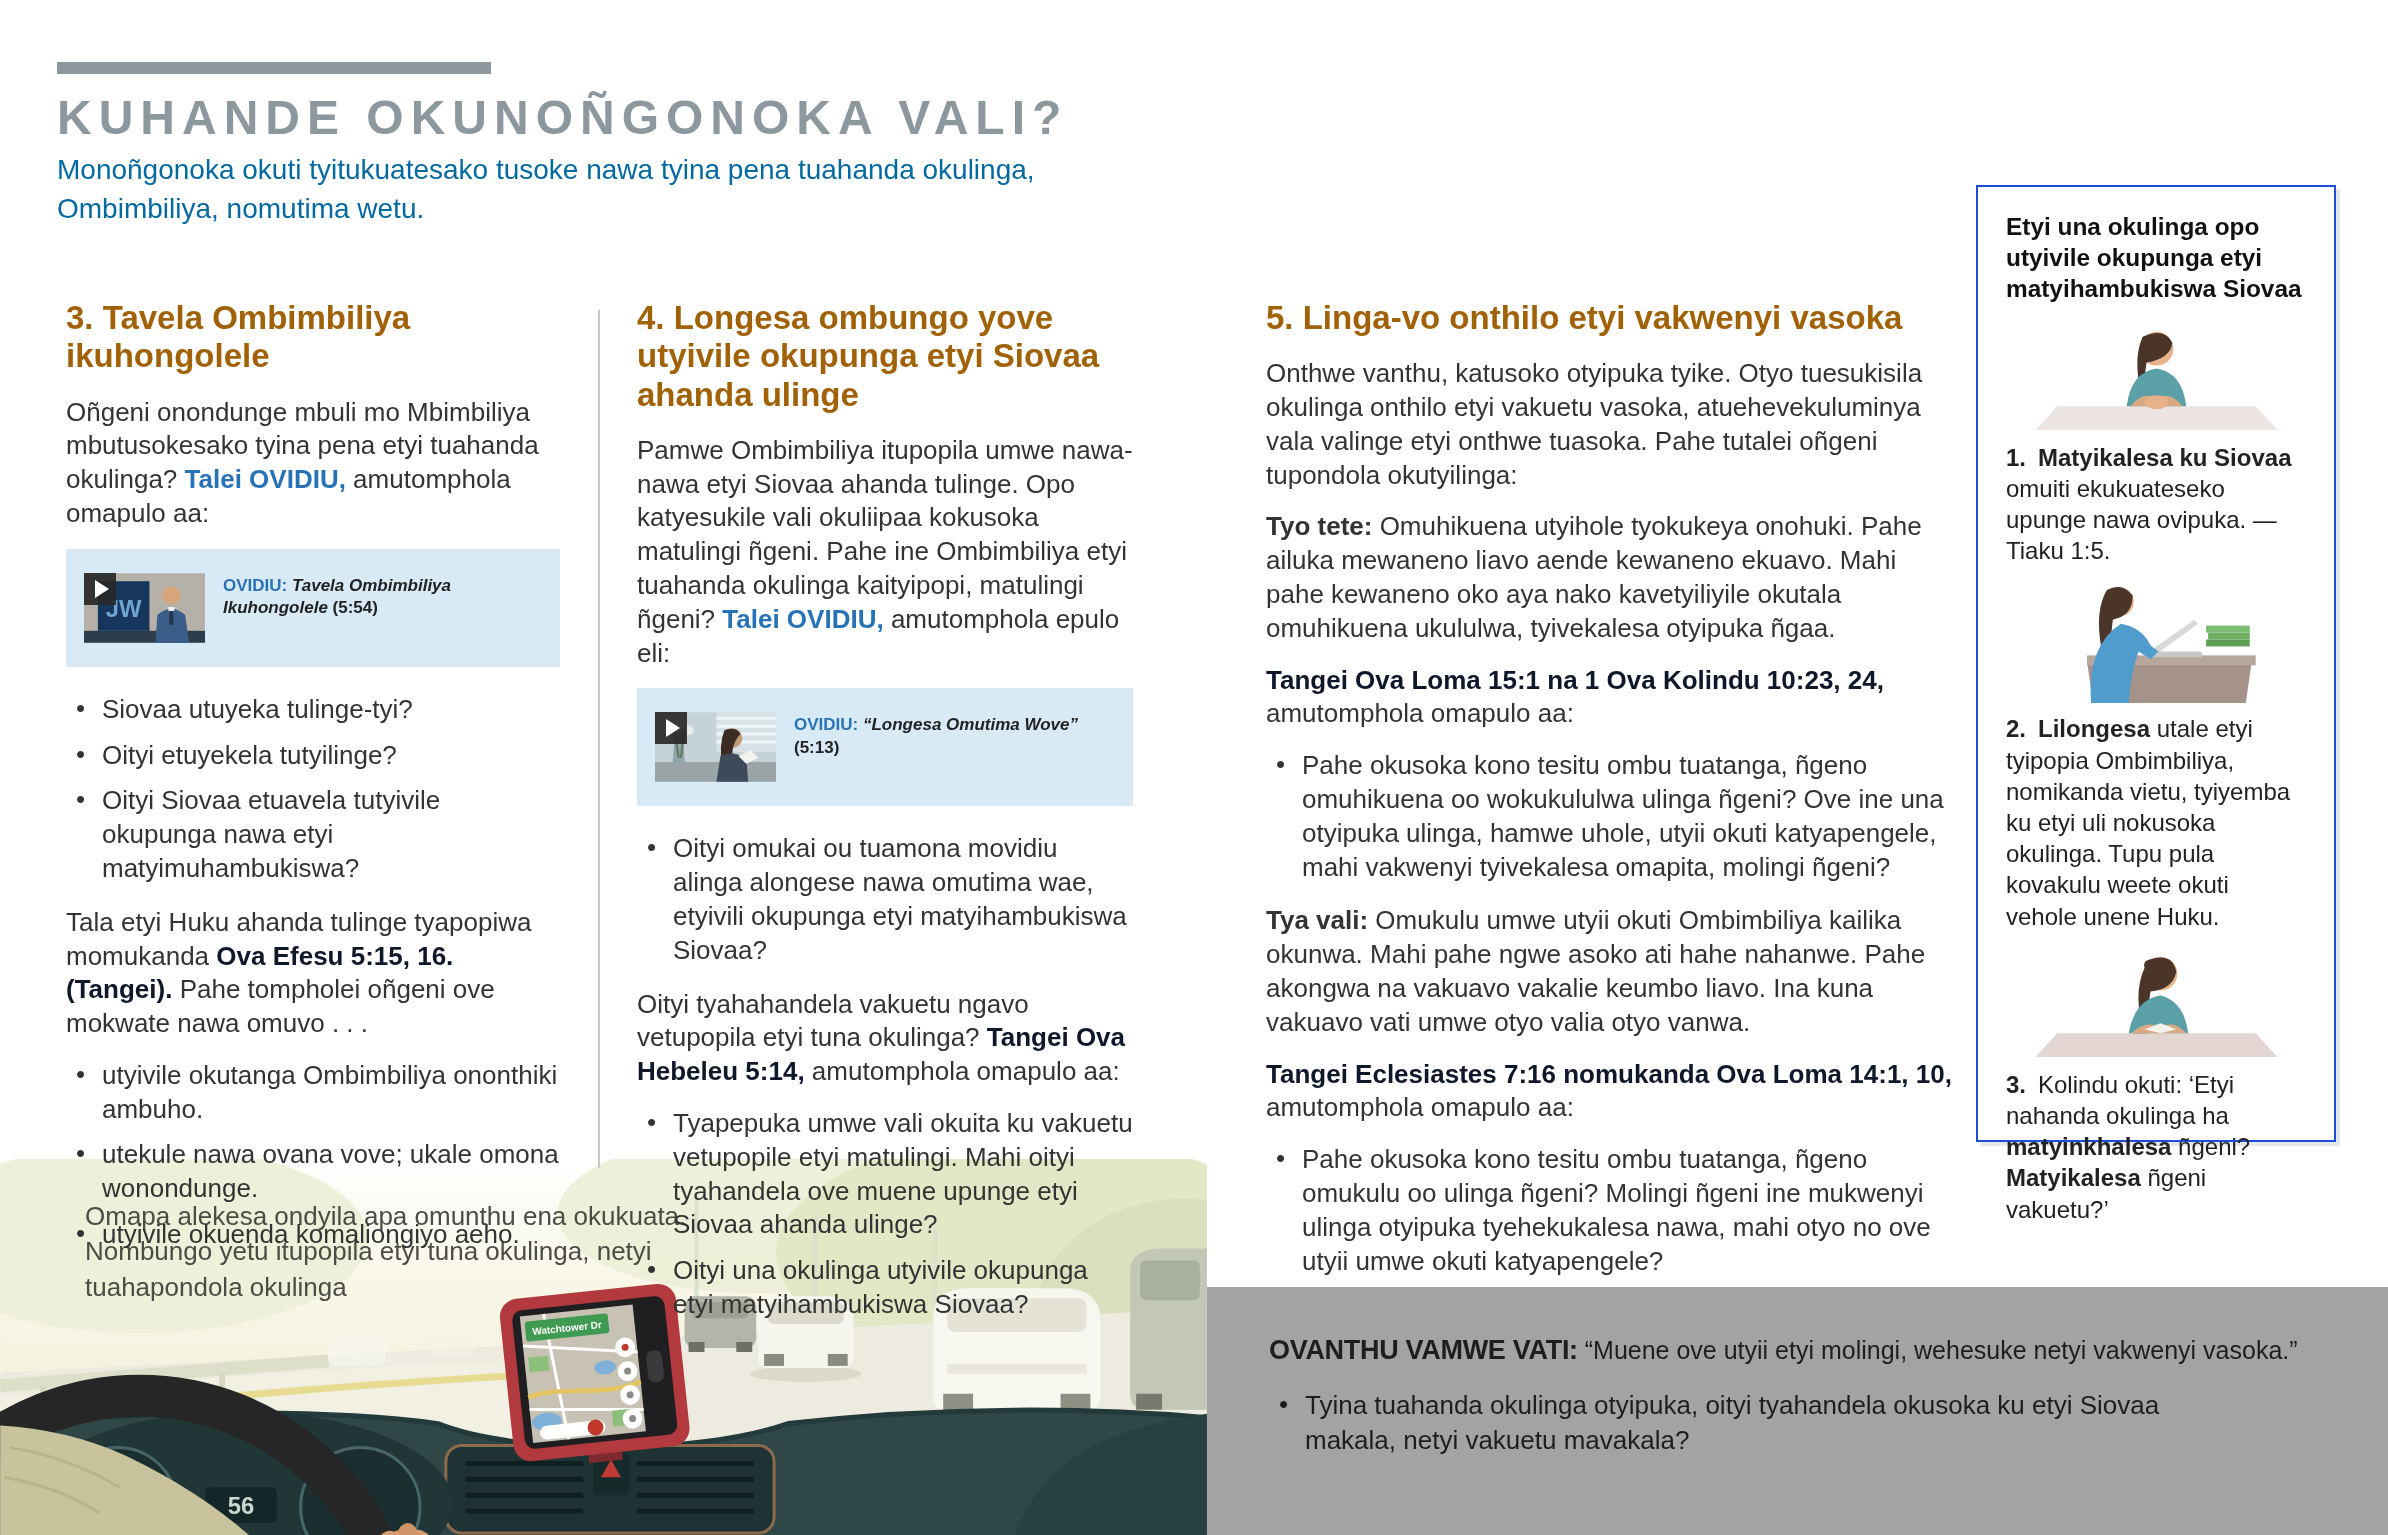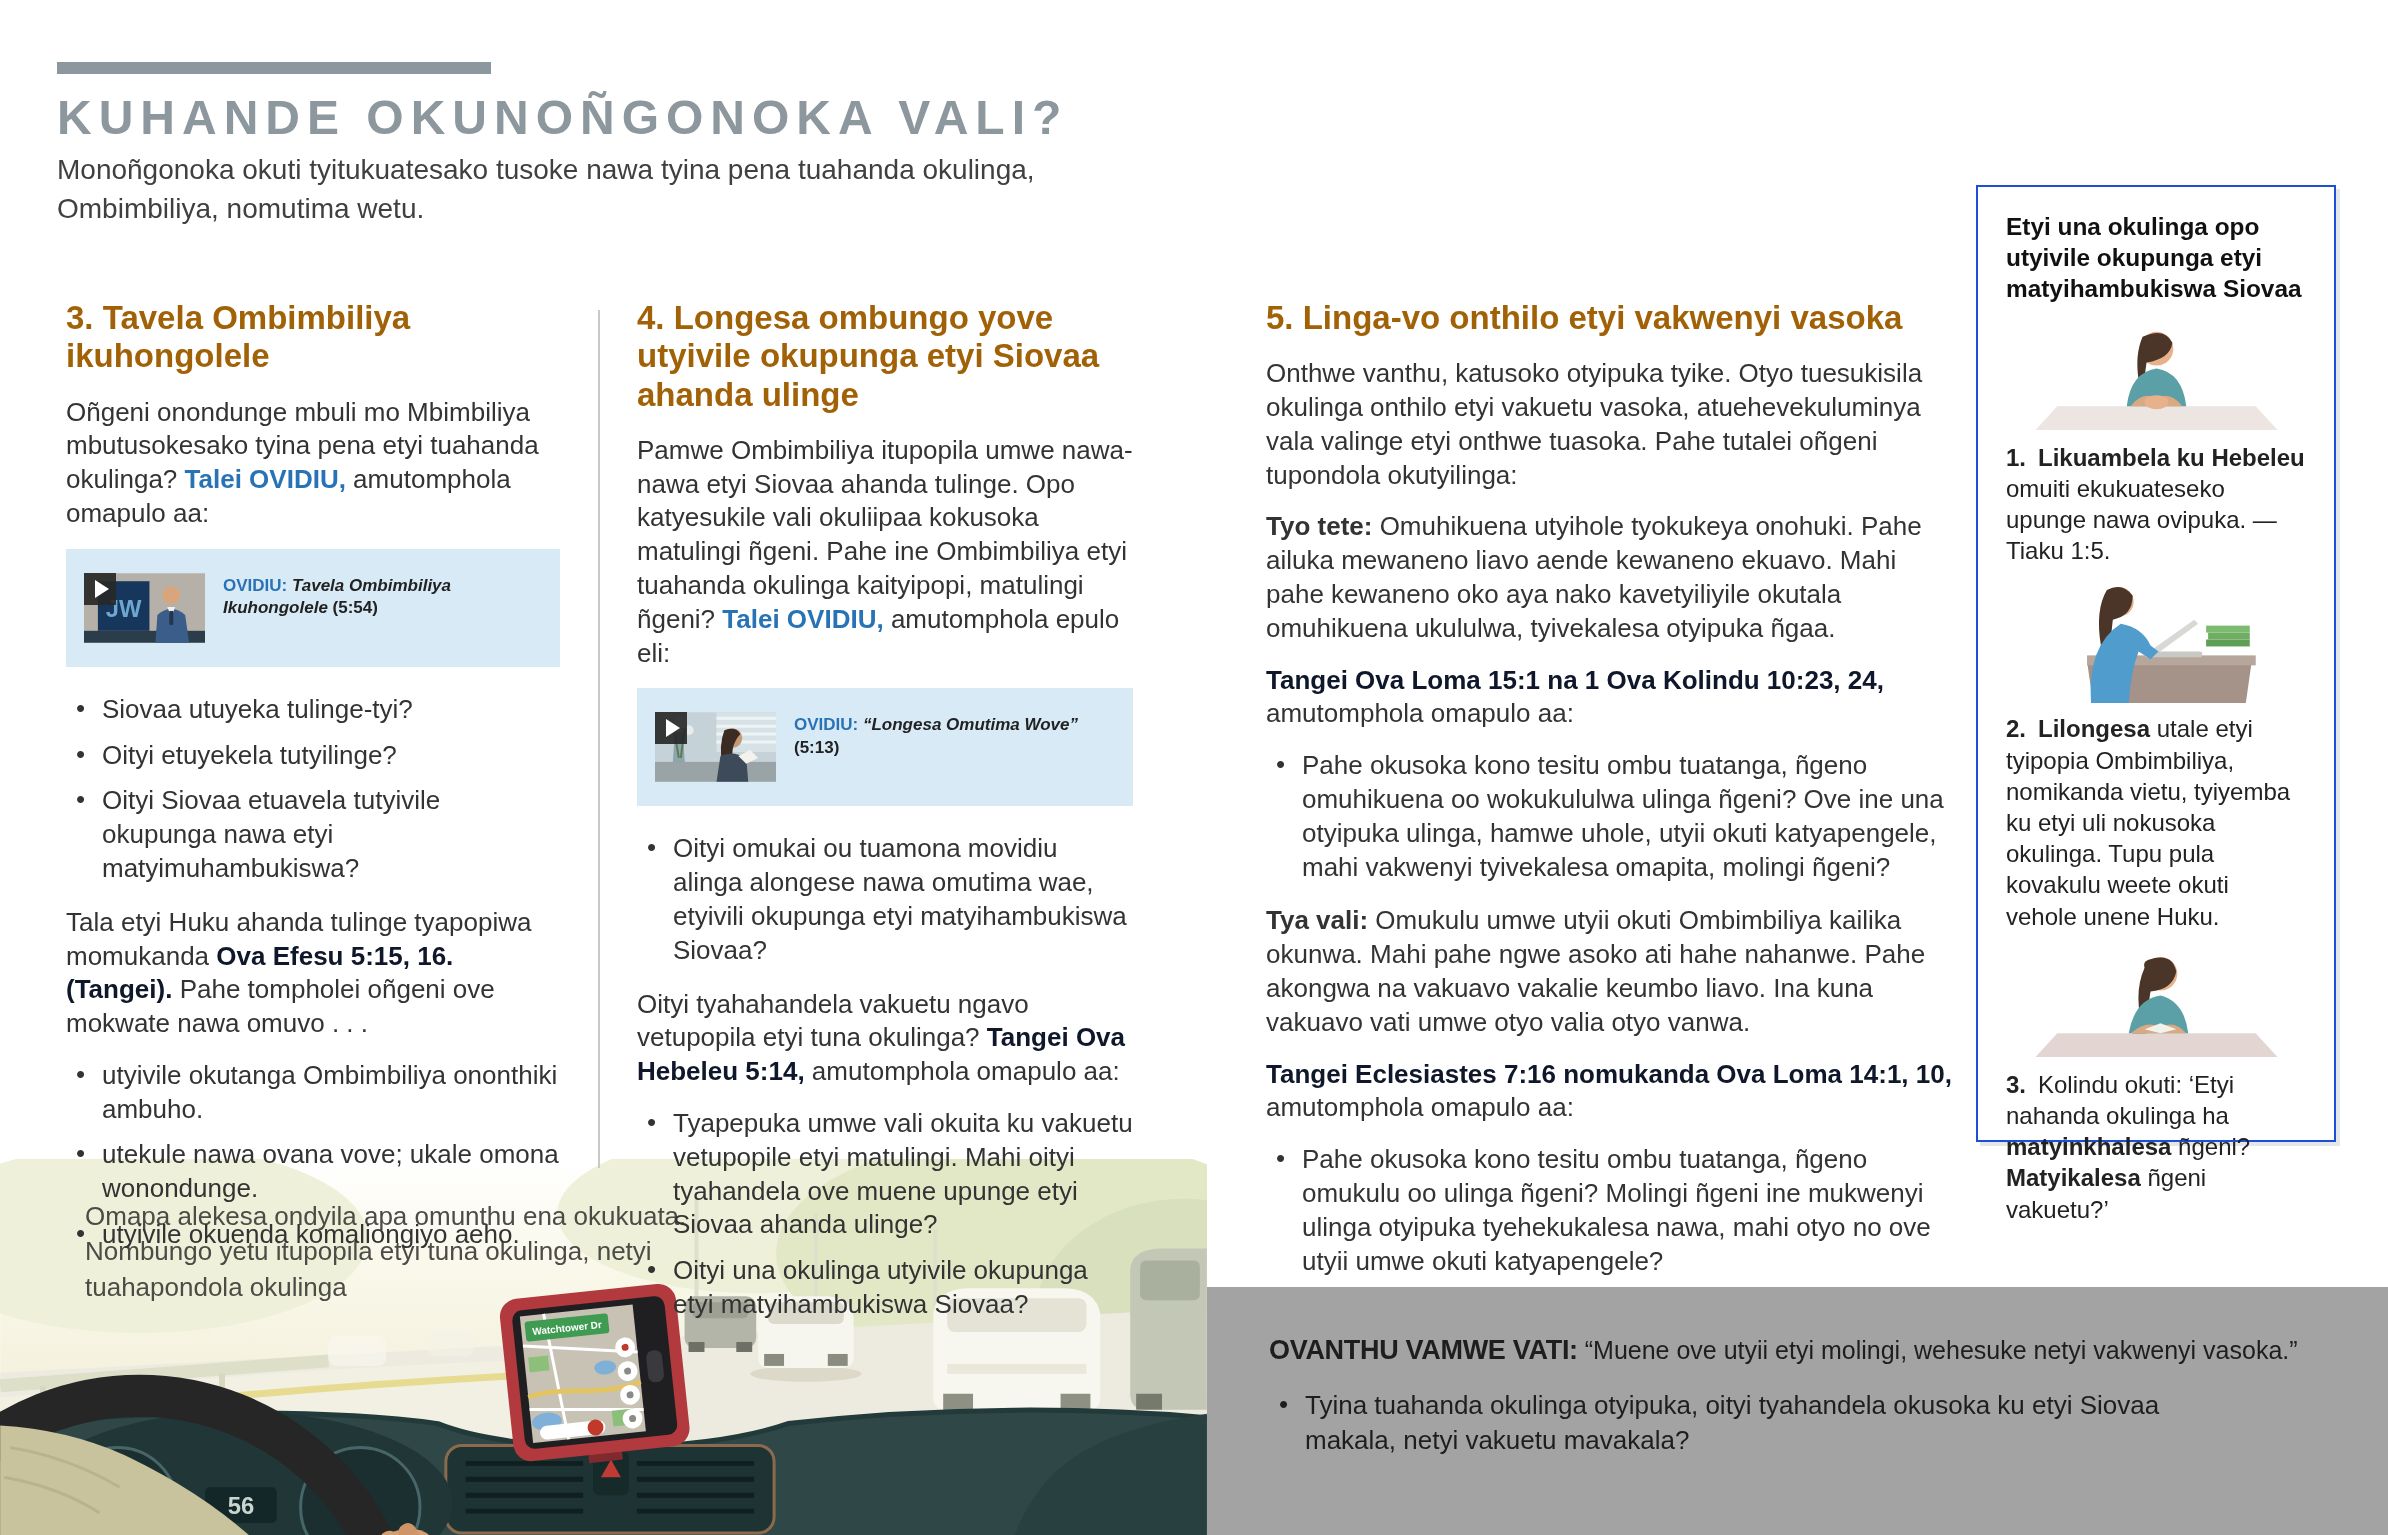--- a/index.html
+++ b/index.html
@@ -4,21 +4,21 @@
 <style>
   html,body{margin:0;padding:0;}
   body{
     width:2388px;height:1535px;position:relative;overflow:hidden;
     background:#ffffff;font-family:"Liberation Sans", sans-serif;color:#333;
   }
   
   .top-rule{position:absolute;left:57px;top:62px;width:434px;height:12px;background:#8d979e;}
   .kicker{position:absolute;left:57px;top:90px;font-size:48px;font-weight:bold;
     letter-spacing:7px;color:#8d979e;}
-  .intro{position:absolute;left:57px;top:151px;width:1075px;font-size:28px;line-height:1.38;color:#404040;}
+  .intro{position:absolute;left:57px;top:151px;width:1075px;font-size:28px;line-height:1.38;color:#0369a1;}
   
   .col{position:absolute;top:299px;font-size:26px;line-height:1.3;color:#333;z-index:3;}
   .col-1{left:66px;width:494px;}
   .col-2{left:637px;width:496px;}
   .col-3{left:1266px;width:687px;}
   .vdivider{position:absolute;left:598px;top:310px;width:2px;height:858px;background:#c9c9c9;z-index:3;}
   h2.sec{color:#a16207;font-size:33px;line-height:1.16;font-weight:bold;margin:0 0 20px 0;}
   .col p{margin:0 0 18px 0;}
   .col ul,.footer-panel ul{list-style:none;margin:4px 0 20px 0;padding:0;}
   .col li,.footer-panel li{position:relative;padding-left:36px;margin-bottom:12px;}
@@ -176,21 +176,21 @@
     <svg width="259" height="119" viewBox="0 0 260 120">
       <path d="M30,92 L230,92 L252,116 L8,116 Z" fill="#e7dcd8"></path>
       <path d="M30,92 L230,92 L252,116 L8,116 Z" fill="#ffffff" opacity="0.25"></path>
       <circle cx="130" cy="34" r="17" fill="#e7b28b"></circle>
       <path d="M116,22 Q108,40 112,66 L104,90 L116,90 Q118,60 120,48 Q144,44 146,28 Q138,12 116,22 Z" fill="#4a3528"></path>
       <path d="M100,92 Q104,58 130,54 Q156,58 160,92 Z" fill="#5ba0a6"></path>
       <path d="M104,92 Q116,76 130,84 Q144,76 156,92 Z" fill="#dba981"></path>
       <ellipse cx="130" cy="88" rx="12" ry="7" fill="#e7b28b"></ellipse>
     </svg>
   </div>
-  <p><span class="sb-num">1.</span><span class="b">Likuambela ku Hebeleu</span><span> omuiti ekukuateseko upunge nawa ovipuka. — Tiaku 1:5.</span></p>
+  <p><span class="sb-num">1.</span><span class="b">Matyikalesa ku Siovaa</span><span> omuiti ekukuateseko upunge nawa ovipuka. — Tiaku 1:5.</span></p>
 
   <div class="sb-illus">
     <svg width="259" height="129" viewBox="0 0 260 130">
       <path d="M60,86 L226,86 L220,128 L66,128 Z" fill="#a59288"></path>
       <rect x="60" y="80" width="170" height="10" fill="#b7a69b"></rect>
       <path d="M120,78 L168,44 L172,48 L128,80 Z" fill="#d8d8d4"></path>
       <rect x="118" y="76" width="58" height="6" rx="2" fill="#c8c8c4"></rect>
       <rect x="180" y="64" width="44" height="7" fill="#5f9e55"></rect>
       <rect x="182" y="57" width="42" height="7" fill="#6fae62"></rect>
       <rect x="180" y="50" width="44" height="7" fill="#7dbb70"></rect>

